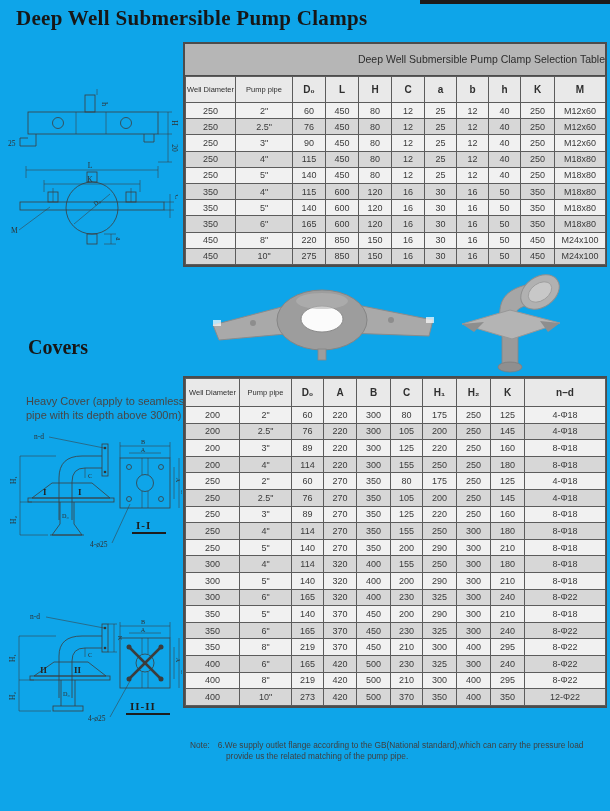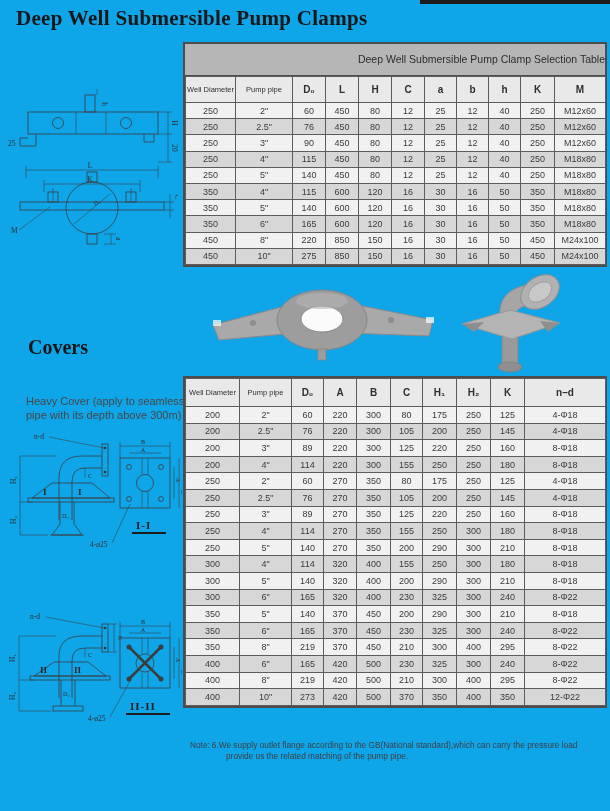--- a/index.html
+++ b/index.html
@@ -33,21 +33,21 @@
   tr.even td { background:#d7d7d7; }
 
   .cap { position:absolute; left:26px; width:168px; font-size:11px; line-height:1.3; color:#474747; }
   .cap-heavy { top:394px; }
   .cap-general { top:583px; }
 
   .note { position:absolute; left:190px; top:740px; width:418px; font-size:8.3px; line-height:1.28; color:#3f3f3f; }
   .note .ln { white-space:nowrap; }
   .note .i1 { padding-left:25px; }
   .note .i2 { padding-left:36px; }
-  .note-label { margin-right:2px; }
+  .note-label { margin-right:8px; }
 
   svg { position:absolute; }
   .svg-clamp-draw { left:6px; top:84px; }
   .svg-heavy-draw { left:4px; top:428px; }
   .svg-general-draw { left:4px; top:608px; }
   .svg-clamp-photo { left:205px; top:270px; }
   .svg-cover-photo { left:448px; top:262px; }
 
   .dln { stroke:#3c3c3c; stroke-width:0.8; fill:none; }
   .dthin { stroke:#3c3c3c; stroke-width:0.55; fill:none; }

